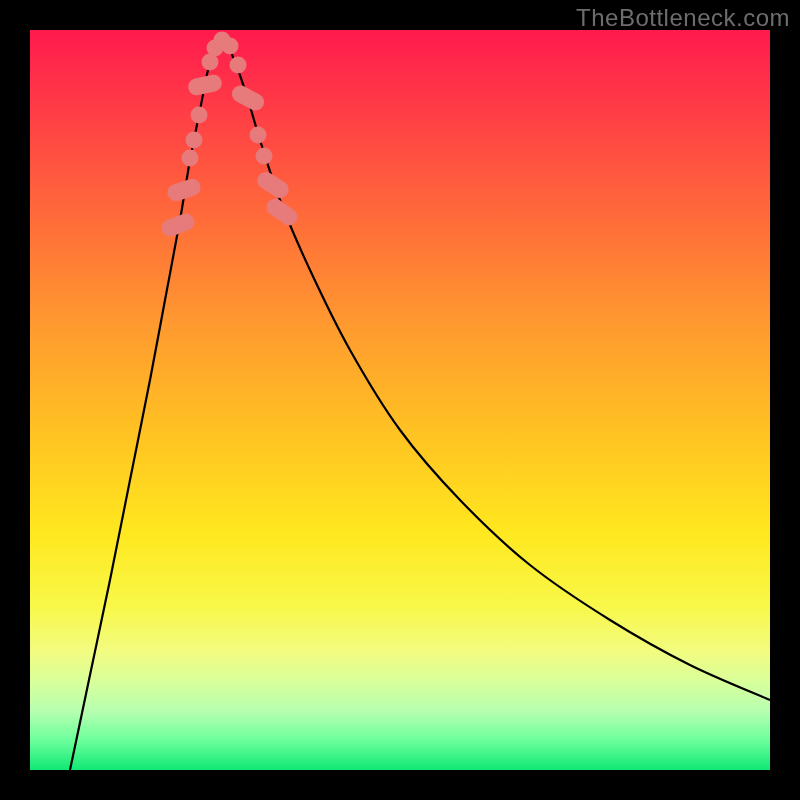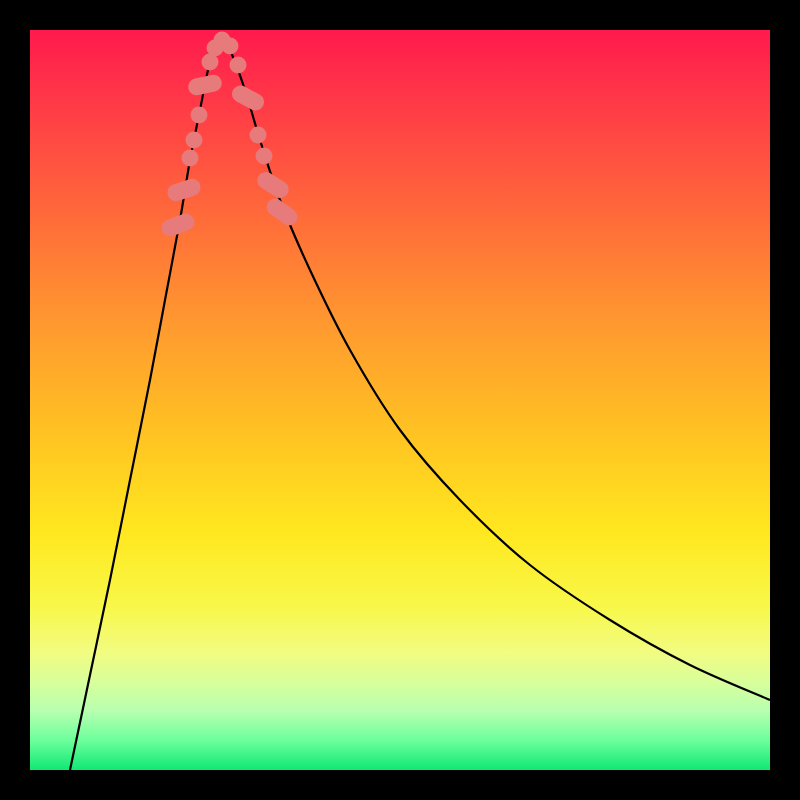--- a/index.html
+++ b/index.html
@@ -69,20 +69,21 @@
     fill: #e77a7a;
   }
   .bead-long {
     fill: #e77a7a;
   }
 </style>
 </head>
 <body>
 
 <div class="frame">
+  <div class="watermark">TheBottleneck.com</div>
 
   <div class="plot-area">
     <div class="gradient-bg"></div>
 
     <svg class="curve" viewBox="0 0 740 740" preserveAspectRatio="none">
       <path id="curve-path" class="curve-path" d="M 40 740 C 43.333333333333336 724.1666666666666, 53.333333333333336 676.6666666666666, 60 645 C 66.66666666666667 613.3333333333334, 73.33333333333333 582.5, 80 550 C 86.66666666666667 517.5, 93.33333333333333 483.3333333333333, 100 450 C 106.66666666666667 416.6666666666667, 114.16666666666667 380, 120 350 C 125.83333333333333 320, 130 296.6666666666667, 135 270 C 140 243.33333333333334, 145.83333333333334 213.33333333333334, 150 190 C 154.16666666666666 166.66666666666666, 156.66666666666666 148.33333333333334, 160 130 C 163.33333333333334 111.66666666666667, 167 95, 170 80 C 173 65, 175.5 50, 178 40 C 180.5 30, 182.66666666666666 25, 185 20 C 187.33333333333334 15, 189.5 10, 192 10 C 194.5 10, 196.16666666666666 11.666666666666666, 200 20 C 203.83333333333334 28.333333333333336, 210 45, 215 60 C 220 75, 224.16666666666666 91.66666666666667, 230 110 C 235.83333333333334 128.33333333333334, 241.66666666666666 148.33333333333334, 250 170 C 258.3333333333333 191.66666666666666, 268.3333333333333 215, 280 240 C 291.6666666666667 265, 305 293.3333333333333, 320 320 C 335 346.6666666666667, 351.6666666666667 375, 370 400 C 388.3333333333333 425, 408.3333333333333 447.5, 430 470 C 451.6666666666667 492.5, 475 515, 500 535 C 525 555, 553.3333333333334 573.3333333333334, 580 590 C 606.6666666666666 606.6666666666666, 633.3333333333334 621.6666666666666, 660 635 C 686.6666666666666 648.3333333333334, 726.6666666666666 664.1666666666666, 740 670"></path>
       <g id="beads">
           <rect x="139.5" y="178" width="17" height="34" rx="8.5" class="bead-long" transform="rotate(70 148 195)"></rect>
           <rect x="145.5" y="143" width="17" height="34" rx="8.5" class="bead-long" transform="rotate(72 154 160)"></rect>
           <circle cx="160" cy="128" r="8.5" class="bead"></circle>

